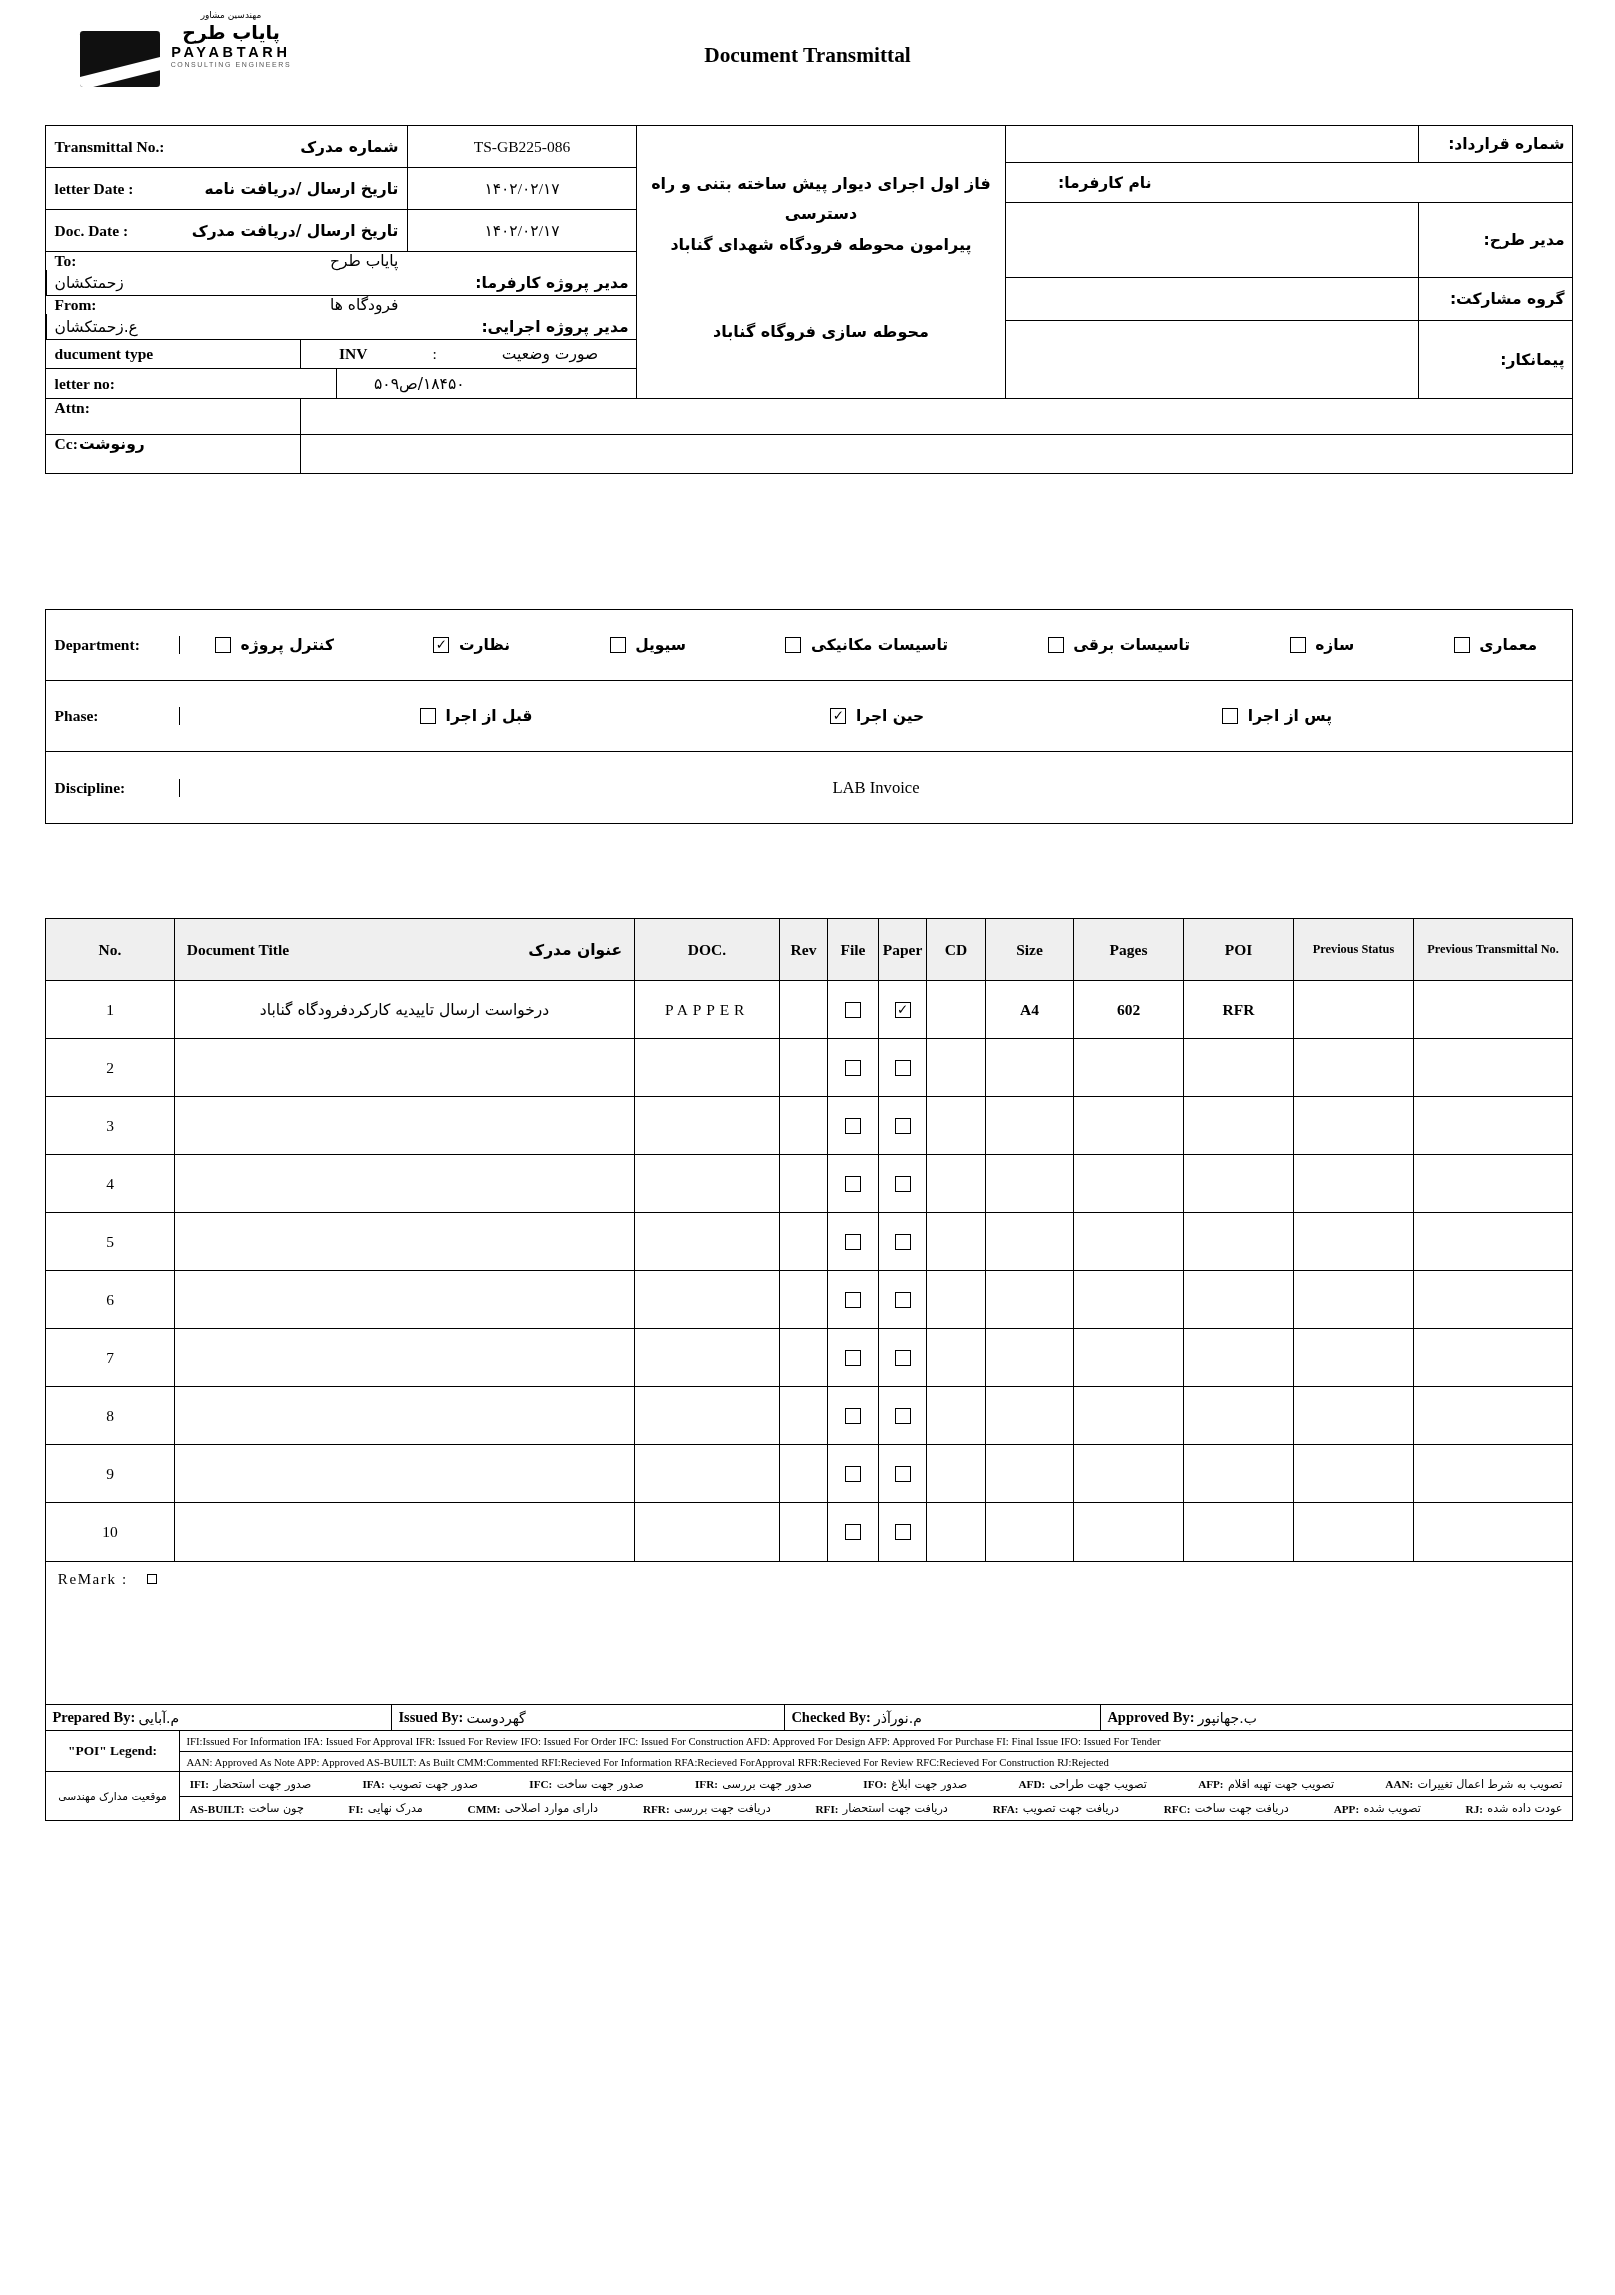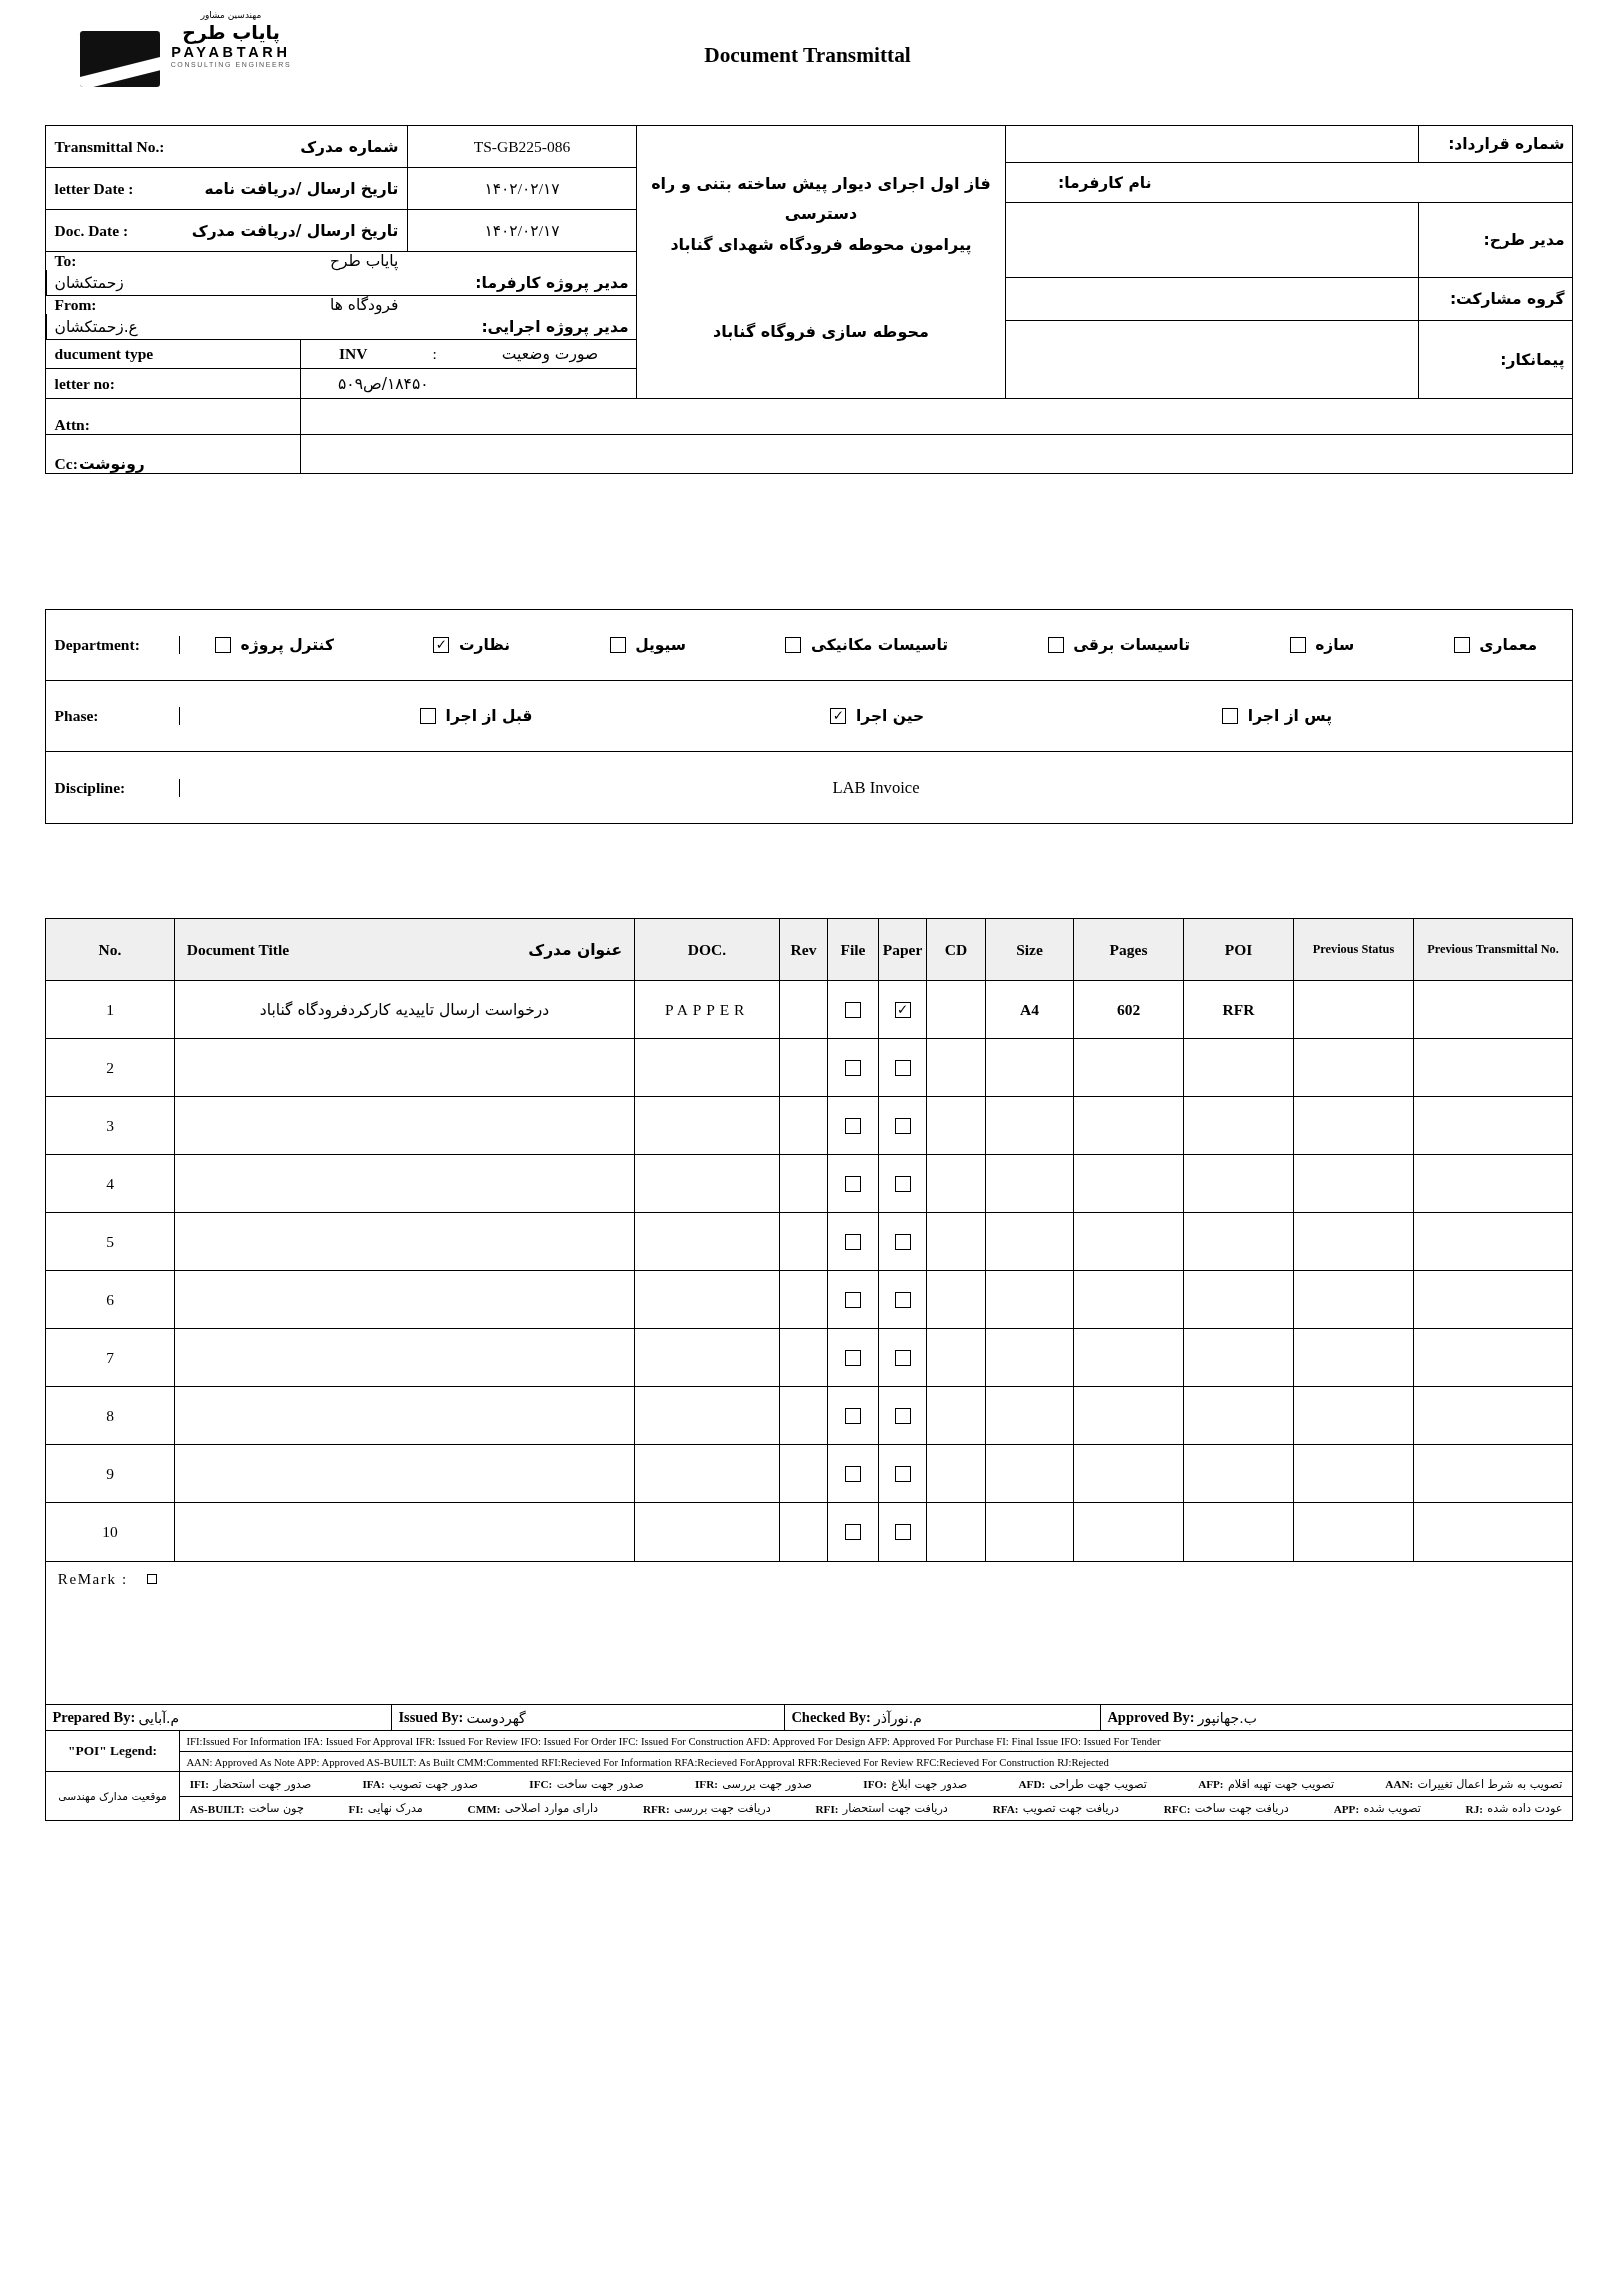--- a/index.html
+++ b/index.html
@@ -22,21 +22,21 @@
   .logo-fa-small{font-size:9px;}
   .logo-fa{font-size:19px; font-weight:bold;}
   .logo-en{font-size:14.5px; letter-spacing:3.7px; font-weight:bold; font-family:"Liberation Sans","DejaVu Sans",sans-serif;}
   .logo-en-sub{font-size:7px; letter-spacing:1.6px; color:#555; font-family:"Liberation Sans","DejaVu Sans",sans-serif;}
 
   
   .top-table{margin:18px 42px 0 45px; border:1.6px solid #000;}
   .tt-main{display:flex; align-items:stretch;}
   .tt-left{width:591px; border-right:1.1px solid #000; display:flex; flex-direction:column;}
   .tl-row{display:flex; border-bottom:1.1px solid #000; align-items:stretch;}
-  .tl-row.last{border-bottom:none;}
+  .tl-row.last{border-bottom:none;gap:36px;}
   .h78{height:42px;} .h82{height:44px;flex-direction:column;} .h55{height:29px;}
   .tl-lab{width:361px; display:flex; justify-content:space-between; align-items:center; padding:0 8.6px;}
   .tl-lab-sm{width:254px; display:flex; align-items:center; padding:0 8.6px;}
   .tl-val{flex:1; border-left:1.1px solid #000; display:flex; align-items:center; justify-content:center;}
   .tl-val.rtl2{direction:rtl; justify-content:space-between; padding:0 7.5px;}
   .tl-val.spread{direction:rtl; justify-content:space-around; padding:0 5.4px;}
   .tl-val.leftish{justify-content:flex-start; padding-left:37px;}
 
   .tt-center{width:369px; border-right:1.1px solid #000; display:flex; flex-direction:column; align-items:center;}
   .proj-top{padding-top:43px; text-align:center; font-weight:bold; font-size:16px; line-height:1.9;}
@@ -45,21 +45,21 @@
   .tt-right{flex:1; display:flex; flex-direction:column;}
   .tr-row{display:flex; border-bottom:1.1px solid #000; align-items:stretch;}
   .tr-row.last{border-bottom:none;}
   .rh70{height:37px;} .rh75{height:40px;} .rh140{height:75px;} .rh80{height:43px;} .rh143{height:77px;}
   .tr-val{flex:1; border-right:1.1px solid #000; display:flex; align-items:center; justify-content:center; text-align:center; padding:0 5.4px;}
   .tr-val.small{font-size:12.3px;}
   .tr-lab{width:153px; display:flex; align-items:center; direction:rtl; padding:0 7.5px; font-weight:bold;}
 
   .tt-attn,.tt-cc{display:flex; border-top:1.1px solid #000; align-items:stretch;}
   .tt-attn{height:36px;} .tt-cc{height:39px;}
-  .attn-lab{width:254px; display:flex; align-items:flex-end; padding:0 8.6px; gap:1.1px;}
+  .attn-lab{width:254px; display:flex; align-items:flex-start; padding:0 8.6px; gap:1.1px;}
   .attn-val{flex:1; border-left:1.1px solid #000;}
 
   
   .class-table{margin:135px 42px 0 45px; border:1.6px solid #000;}
   .ct-row{display:flex; height:71px; border-bottom:1.1px solid #000; align-items:center;}
   .ct-row.last{border-bottom:none;}
   .ct-lab{width:134px; display:flex; align-items:center; padding:0 8.6px; font-weight:bold; border-right:1.1px solid #000;}
   .ct-opts{flex:1; display:flex; direction:rtl; align-items:center; justify-content:space-between; padding:0 35px;}
   .ct-opts.phase{justify-content:space-around; padding:0 91px;}
   .ct-discipline{flex:1; display:flex; align-items:center; justify-content:center; font-size:16.6px;}

